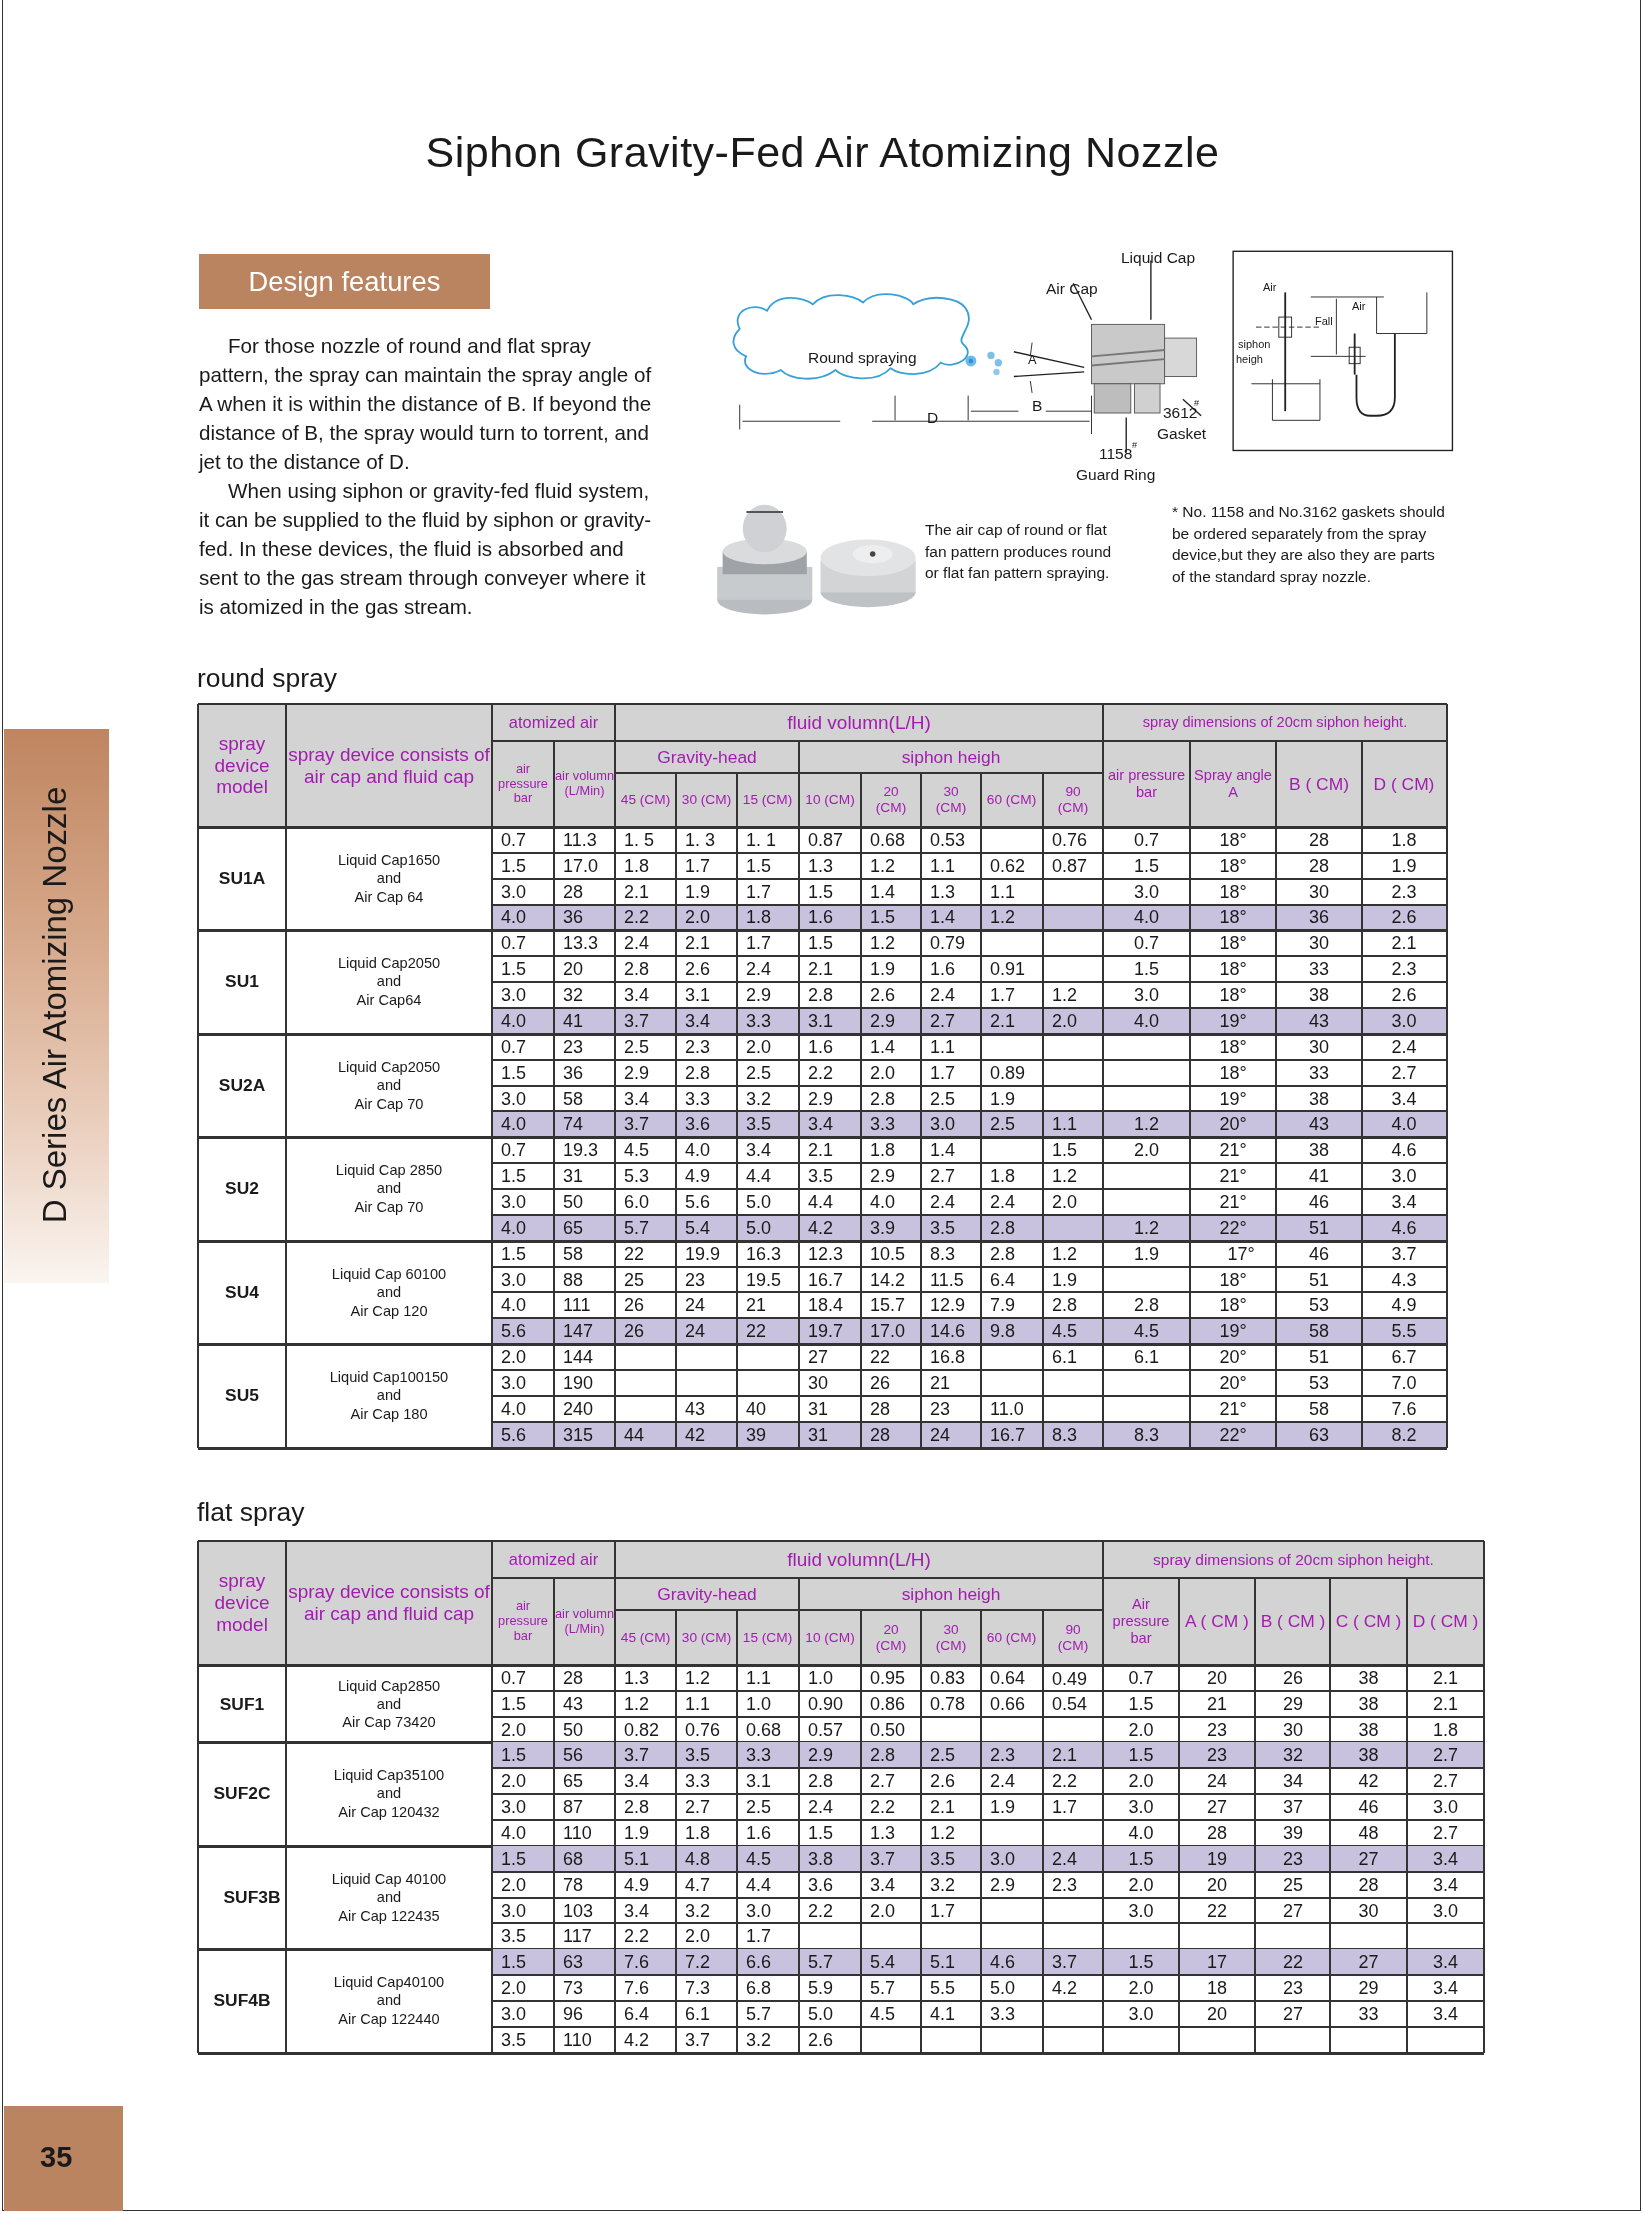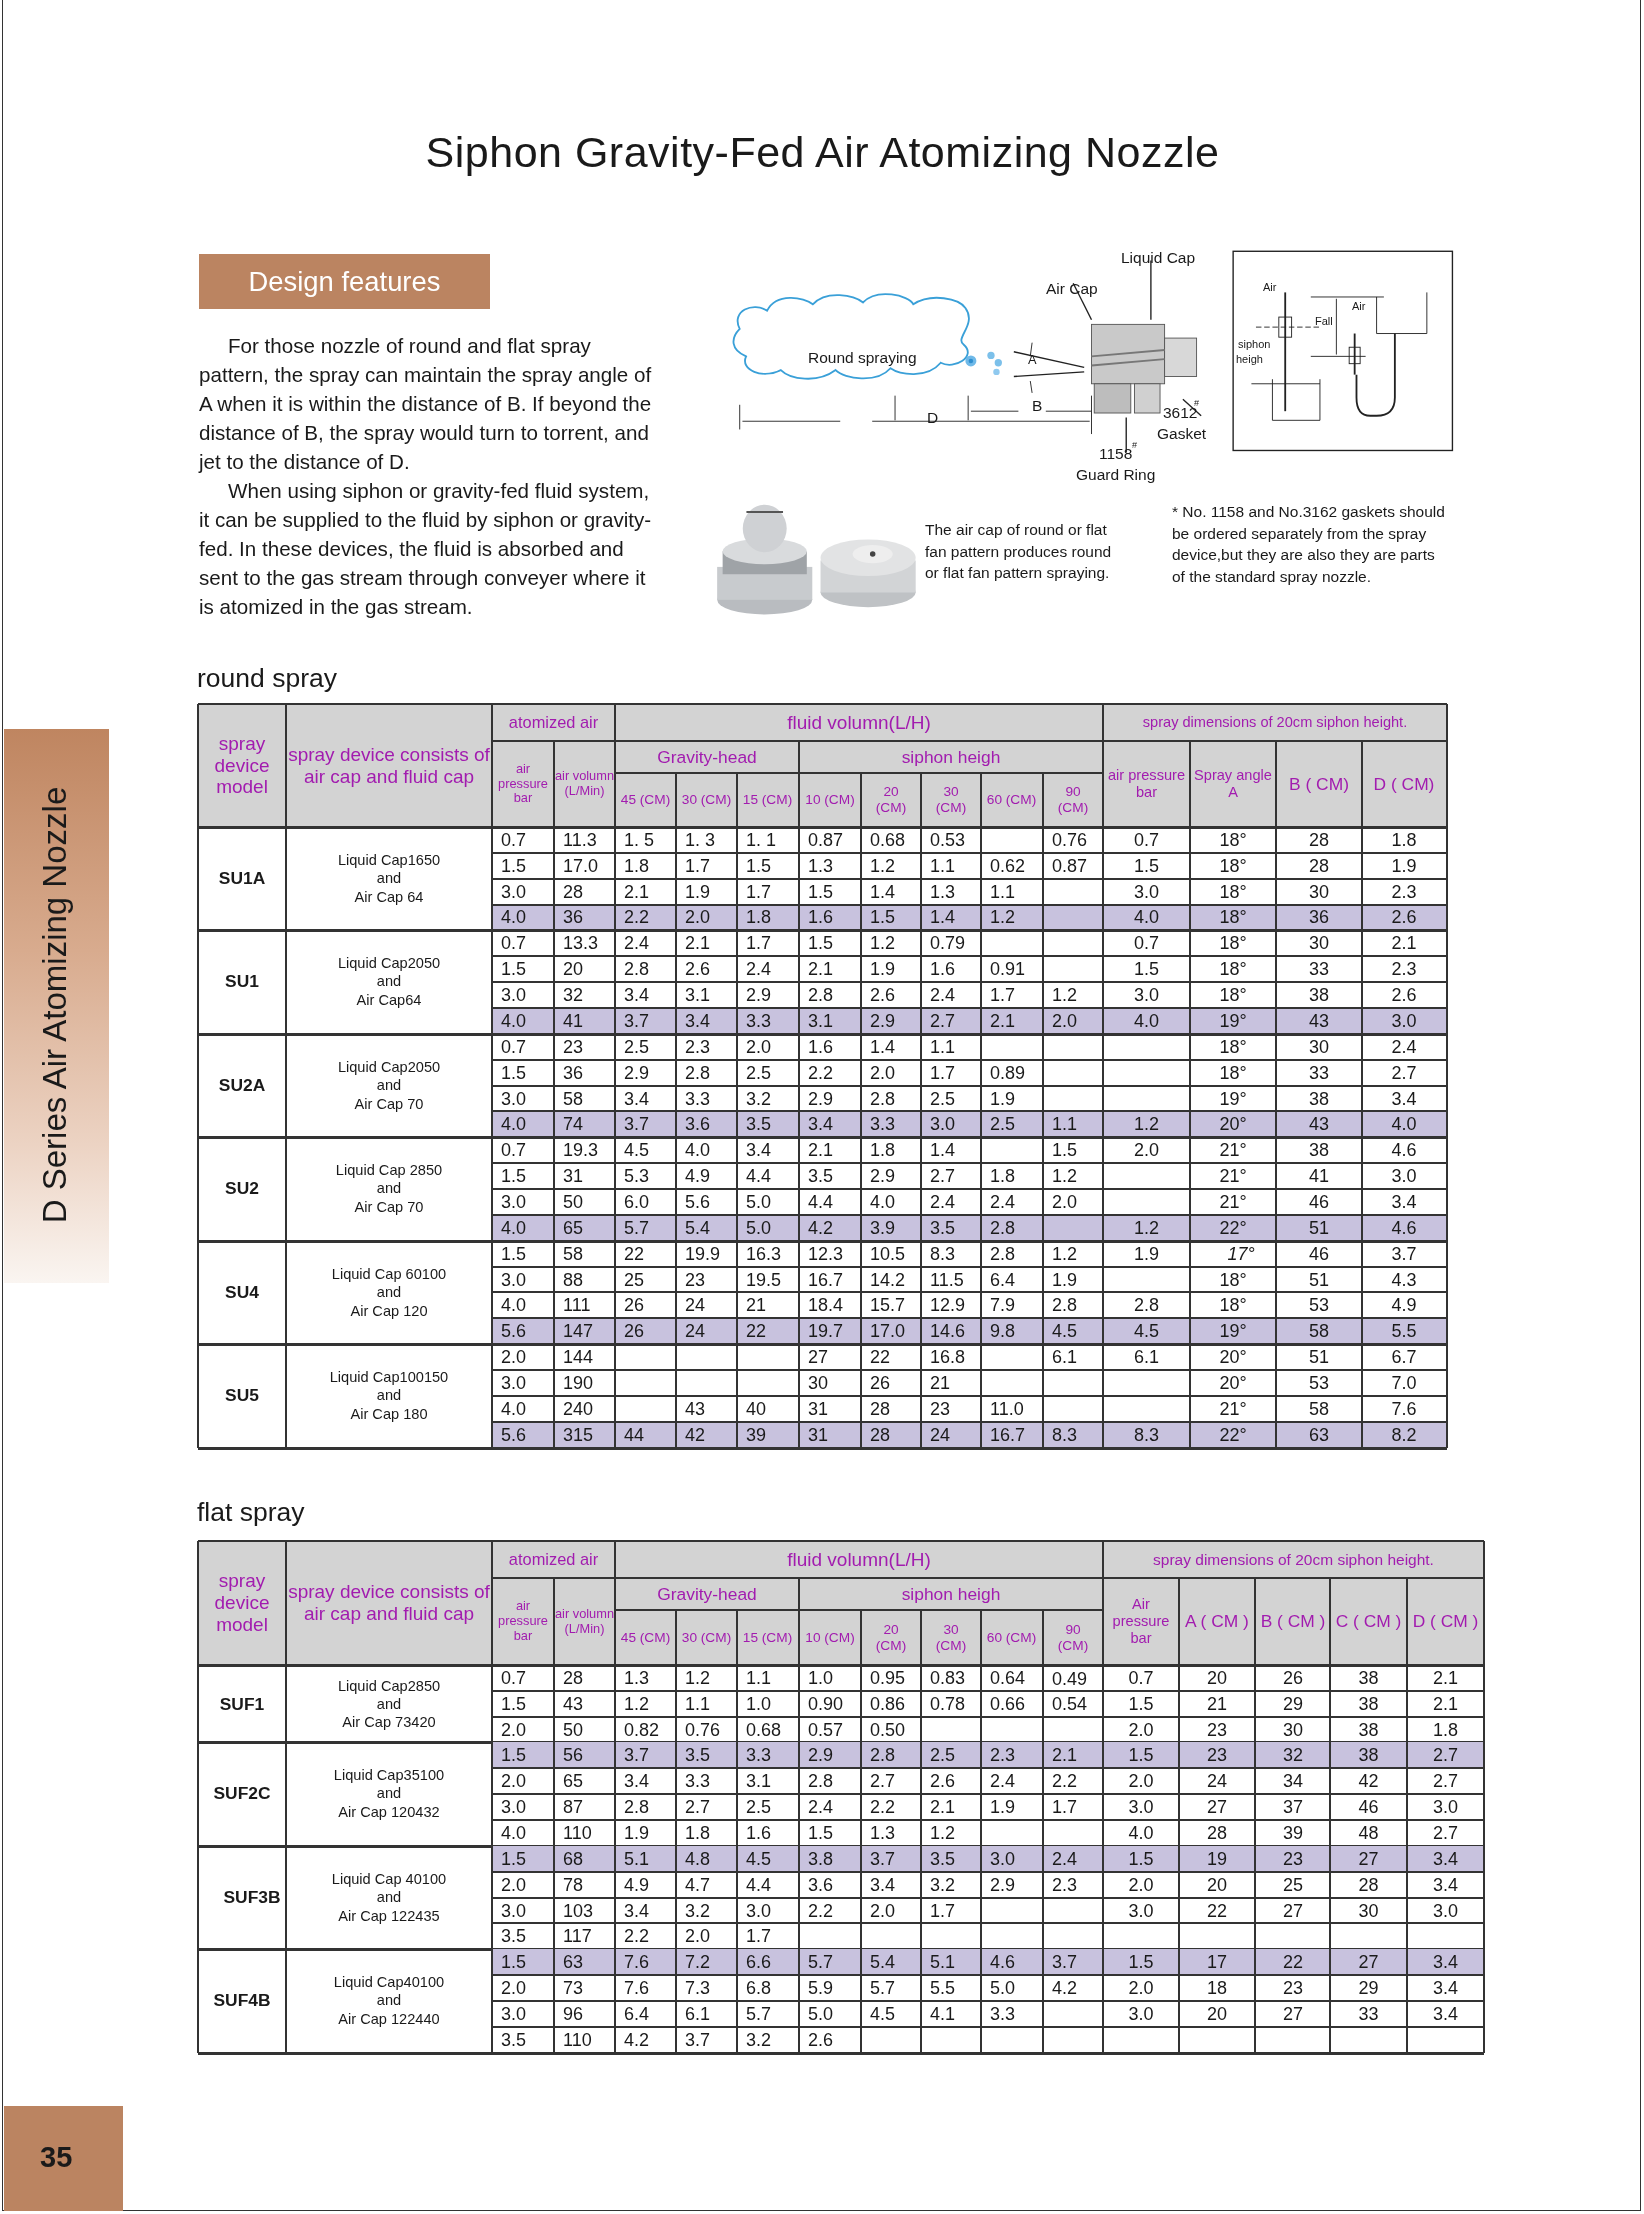--- a/index.html
+++ b/index.html
@@ -442,21 +442,21 @@
 <div class="cell dcell" style="left: 554px; top: 1241px; width: 61px; height: 26px;">58</div>
 <div class="cell dcell" style="left: 615px; top: 1241px; width: 61px; height: 26px;">22</div>
 <div class="cell dcell" style="left: 676px; top: 1241px; width: 61px; height: 26px;">19.9</div>
 <div class="cell dcell" style="left: 737px; top: 1241px; width: 61px; height: 26px;">16.3</div>
 <div class="cell dcell" style="left: 799px; top: 1241px; width: 62px; height: 26px;">12.3</div>
 <div class="cell dcell" style="left: 861px; top: 1241px; width: 60px; height: 26px;">10.5</div>
 <div class="cell dcell" style="left: 921px; top: 1241px; width: 60px; height: 26px;">8.3</div>
 <div class="cell dcell" style="left: 981px; top: 1241px; width: 61px; height: 26px;">2.8</div>
 <div class="cell dcell" style="left: 1043px; top: 1241px; width: 60px; height: 26px;">1.2</div>
 <div class="cell dcell" style="left: 1103px; top: 1241px; width: 87px; height: 26px; justify-content: center; padding-left: 0px;">1.9</div>
-<div class="cell dcell" style="left: 1190px; top: 1241px; width: 94px; height: 26px; justify-content: center; padding-left: 8px; font-style: italic;">17°</div>
+<div class="cell dcell" style="left: 1190px; top: 1241px; width: 94px; height: 26px; justify-content: center; padding-left: 8px;">17°</div>
 <div class="cell dcell" style="left: 1276px; top: 1241px; width: 86px; height: 26px; justify-content: center; padding-left: 0px;">46</div>
 <div class="cell dcell" style="left: 1361px; top: 1241px; width: 86px; height: 26px; justify-content: center; padding-left: 0px;">3.7</div>
 <div class="cell dcell" style="left: 492px; top: 1267px; width: 62px; height: 26px;">3.0</div>
 <div class="cell dcell" style="left: 554px; top: 1267px; width: 61px; height: 26px;">88</div>
 <div class="cell dcell" style="left: 615px; top: 1267px; width: 61px; height: 26px;">25</div>
 <div class="cell dcell" style="left: 676px; top: 1267px; width: 61px; height: 26px;">23</div>
 <div class="cell dcell" style="left: 737px; top: 1267px; width: 61px; height: 26px;">19.5</div>
 <div class="cell dcell" style="left: 799px; top: 1267px; width: 62px; height: 26px;">16.7</div>
 <div class="cell dcell" style="left: 861px; top: 1267px; width: 60px; height: 26px;">14.2</div>
 <div class="cell dcell" style="left: 921px; top: 1267px; width: 60px; height: 26px;">11.5</div>

